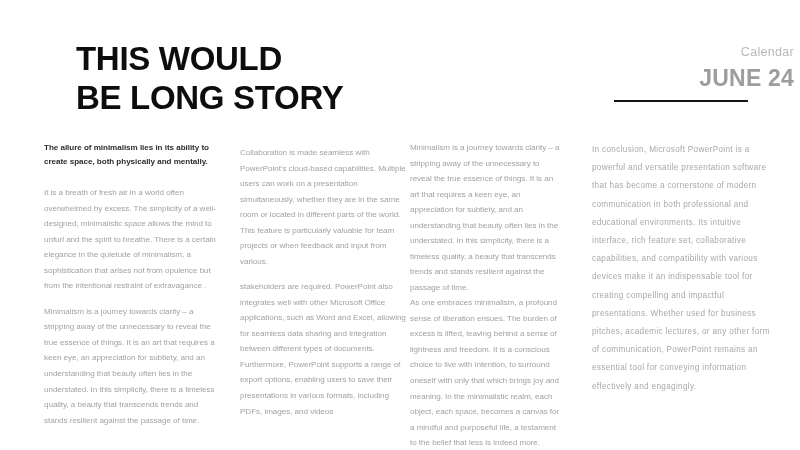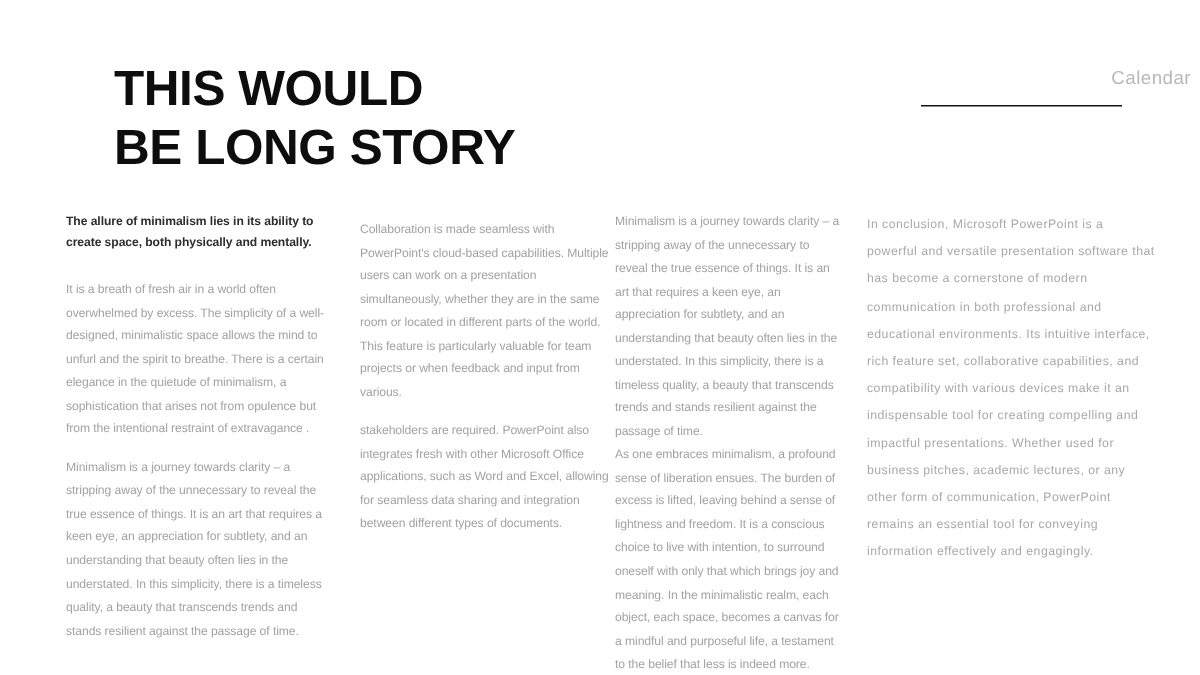--- a/index.html
+++ b/index.html
@@ -107,49 +107,52 @@
     letter-spacing: -0.05px;
     margin: 0 0 16px 0;
   }
 
   
   .col-4 .para {
     font-size: 8.2px;
     line-height: 2.22;
     letter-spacing: 0.32px;
     color: #a8a8a8;
+    margin-left: 14px;
   }
   .para-tight { margin-bottom: 0; }
 </style>
 </head>
 <body>
 
 <div class="slide">
 
   <div class="header">
     <div class="title">THIS WOULD
 BE LONG STORY</div>
 
     <div class="calendar-block">
       <div class="calendar-label">Calendar</div>
+      <div class="calendar-value">JUNE 24</div>
       <div class="calendar-rule"></div>
     </div>
   </div>
 
   <div class="columns">
 
     <div class="col col-1">
       <p class="para-lead">The allure of minimalism lies in its ability to create space, both physically and mentally.</p>
       <p class="para">It is a breath of fresh air in a world often overwhelmed by excess. The simplicity of a well-designed, minimalistic space allows the mind to unfurl and the spirit to breathe. There is a certain elegance in the quietude of minimalism, a sophistication that arises not from opulence but from the intentional restraint of extravagance .</p>
       <p class="para">Minimalism is a journey towards clarity – a stripping away of the unnecessary to reveal the true essence of things. It is an art that requires a keen eye, an appreciation for subtlety, and an understanding that beauty often lies in the understated. In this simplicity, there is a timeless quality, a beauty that transcends trends and stands resilient against the passage of time.</p>
     </div>
 
     <div class="col col-2">
       <p class="para">Collaboration is made seamless with PowerPoint's cloud-based capabilities. Multiple users can work on a presentation simultaneously, whether they are in the same room or located in different parts of the world. This feature is particularly valuable for team projects or when feedback and input from various.</p>
-      <p class="para para-tight">stakeholders are required. PowerPoint also integrates fresh with other Microsoft Office applications, such as Word and Excel, allowing for seamless data sharing and integration between different types of documents.</p>
+      <p class="para para-tight">stakeholders are required. PowerPoint also integrates well with other Microsoft Office applications, such as Word and Excel, allowing for seamless data sharing and integration between different types of documents.</p>
+      <p class="para">Furthermore, PowerPoint supports a range of export options, enabling users to save their presentations in various formats, including PDFs, images, and videos</p>
     </div>
 
     <div class="col col-3">
       <p class="para para-tight">Minimalism is a journey towards clarity – a stripping away of the unnecessary to reveal the true essence of things. It is an art that requires a keen eye, an appreciation for subtlety, and an understanding that beauty often lies in the understated. In this simplicity, there is a timeless quality, a beauty that transcends trends and stands resilient against the passage of time.</p>
       <p class="para">As one embraces minimalism, a profound sense of liberation ensues. The burden of excess is lifted, leaving behind a sense of lightness and freedom. It is a conscious choice to live with intention, to surround oneself with only that which brings joy and meaning. In the minimalistic realm, each object, each space, becomes a canvas for a mindful and purposeful life, a testament to the belief that less is indeed more.</p>
     </div>
 
     <div class="col col-4">
       <p class="para">In conclusion, Microsoft PowerPoint is a powerful and versatile presentation software that has become a cornerstone of modern communication in both professional and educational environments. Its intuitive interface, rich feature set, collaborative capabilities, and compatibility with various devices make it an indispensable tool for creating compelling and impactful presentations. Whether used for business pitches, academic lectures, or any other form of communication, PowerPoint remains an essential tool for conveying information effectively and engagingly.</p>
     </div>

